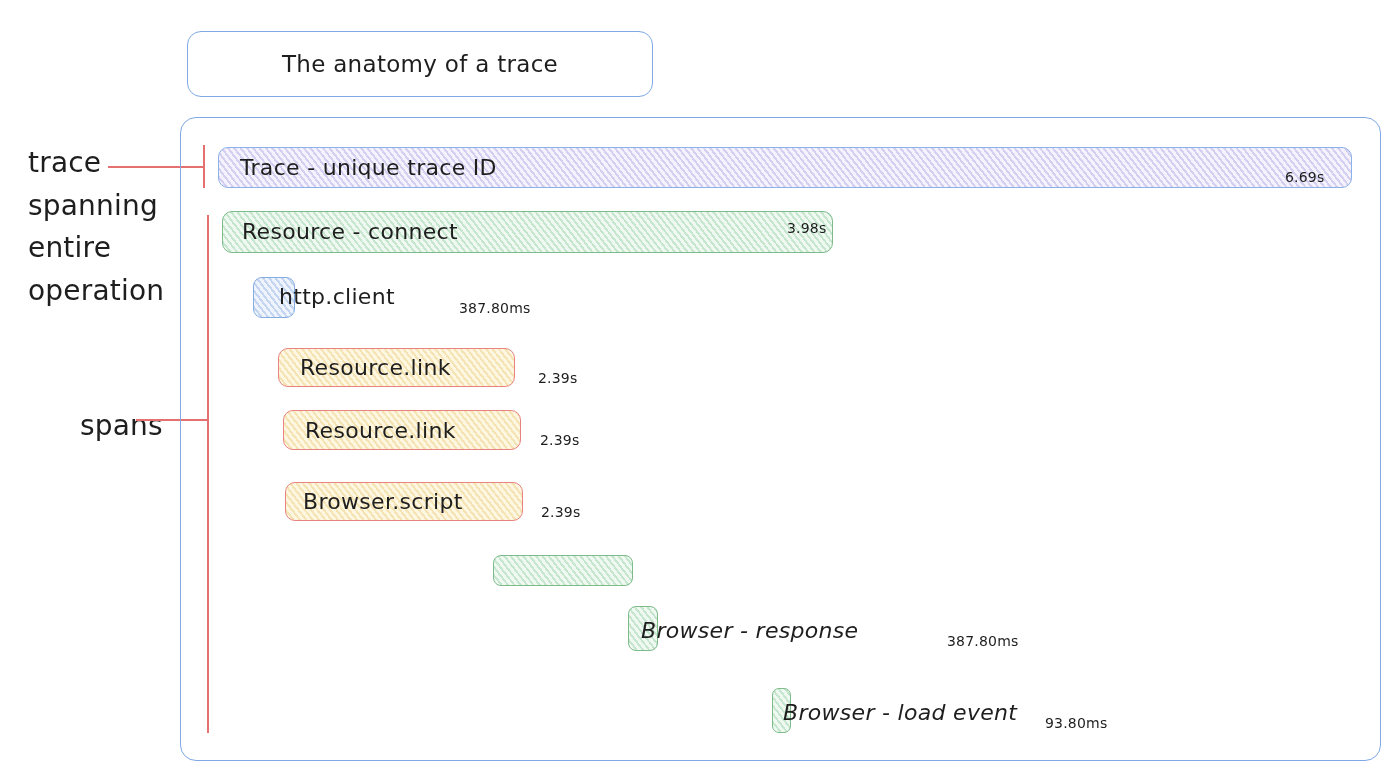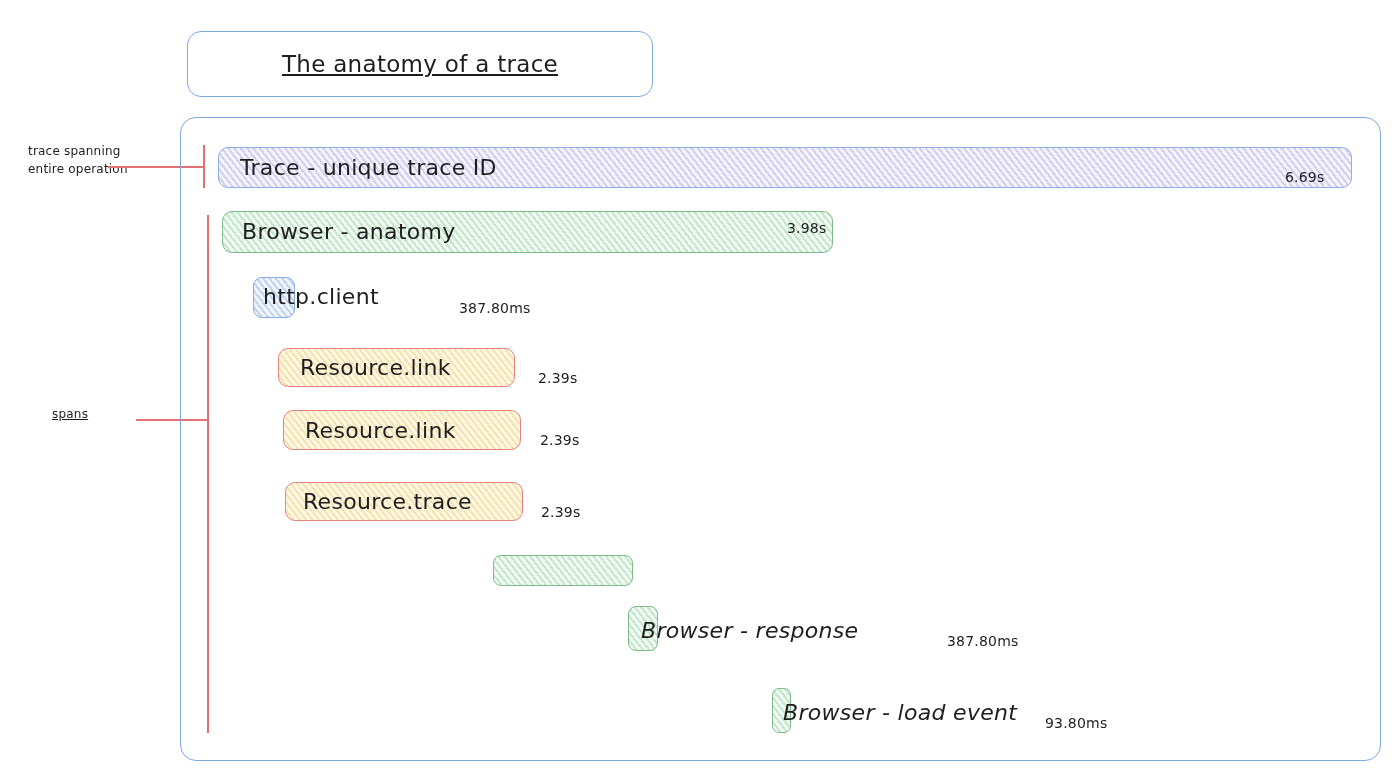--- a/index.html
+++ b/index.html
@@ -7,38 +7,38 @@
     position:relative; width:1400px; height:783px; overflow:hidden;
     background:#ffffff; color:#1e1e1e;
     font-family:"DejaVu Sans", "Liberation Sans", sans-serif;
   }
 
   
   .title-box {
     position:absolute; left:187px; top:31px; width:464px; height:64px;
     border:1.6px solid #7fa8e4; border-radius:14px;
     display:flex; align-items:center; justify-content:center;
-    font-size:23px; letter-spacing:0.3px;text-decoration:underline;
+    font-size:23px; letter-spacing:0.3px;
   }
   .main-box {
     position:absolute; left:180px; top:117px; width:1199px; height:642px;
     border:1.6px solid #7fa8e4; border-radius:16px;
   }
 
   
   .red-line { position:absolute; background:#e57070; }
   .vline-spans  { left:207px; top:215px; width:1.8px; height:518px; }
   .tick-trace   { left:203px; top:145px; width:1.8px; height:43px; }
   .hline-trace  { left:108px; top:166px; width:97px;  height:1.8px; }
   .hline-spans  { left:136px; top:419px; width:72px;  height:1.8px; }
 
   
-  .ann { position:absolute; font-size:12px; line-height:1.52; letter-spacing:0.2px; }
+  .ann { position:absolute; font-size:28px; line-height:1.52; letter-spacing:0.2px; }
   .ann-trace { left:28px; top:142px; width:120px; }
-  .ann-spans { left:52px; top:405px;text-decoration:underline; }
+  .ann-spans { left:80px; top:405px; }
 
   
   .bar { position:absolute; border-radius:10px; box-sizing:border-box; }
   .bar.purple {
     border:1.5px solid #8cb0e8; background-color:#f4f2fc;
     background-image:repeating-linear-gradient(52deg,
       rgba(160,148,222,0.38) 0 2px, rgba(160,148,222,0) 2px 5px);
   }
   .bar.green {
     border:1.4px solid #7dbb8b; background-color:#eff9f1;
@@ -68,21 +68,21 @@
   .lbl-trace   { left:240px; top:155px; }
   .val-trace   { left:1285px; top:160px; }
 
   
   .bar-connect { left:222px; top:211px; width:611px; height:42px; }
   .lbl-connect { left:242px; top:219px; }
   .val-connect { left:787px; top:211px; }
 
   
   .bar-http    { left:253px; top:277px; width:42px;  height:41px; border-radius:9px; }
-  .lbl-http    { left:263px; top:284px; }
+  .lbl-http    { left:279px; top:284px; }
   .val-http    { left:459px; top:291px; }
 
   
   .bar-res1 { left:278px; top:348px; width:237px; height:39px; }
   .lbl-res1 { left:300px; top:355px; }
   .val-res1 { left:538px; top:361px; }
 
   .bar-res2 { left:283px; top:410px; width:238px; height:40px; }
   .lbl-res2 { left:305px; top:418px; }
   .val-res2 { left:540px; top:423px; }
@@ -122,37 +122,37 @@
   <div class="red-line hline-spans"></div>
   <div class="red-line vline-spans"></div>
 
   <div class="main-box"></div>
 
   <div class="bar purple bar-trace"></div>
   <div class="bar-label-in lbl-trace">Trace - unique trace ID</div>
   <div class="value val-trace">6.69s</div>
 
   <div class="bar green bar-connect"></div>
-  <div class="bar-label-in lbl-connect">Browser - anatomy</div>
+  <div class="bar-label-in lbl-connect">Resource - connect</div>
   <div class="value val-connect">3.98s</div>
 
   <div class="bar blue bar-http"></div>
   <div class="bar-label-in lbl-http">http.client</div>
   <div class="value val-http">387.80ms</div>
 
   <div class="bar yellow bar-res1"></div>
   <div class="bar-label-in lbl-res1">Resource.link</div>
   <div class="value val-res1">2.39s</div>
 
   <div class="bar yellow bar-res2"></div>
   <div class="bar-label-in lbl-res2">Resource.link</div>
   <div class="value val-res2">2.39s</div>
 
   <div class="bar yellow bar-res3"></div>
-  <div class="bar-label-in lbl-res3">Resource.trace</div>
+  <div class="bar-label-in lbl-res3">Browser.script</div>
   <div class="value val-res3">2.39s</div>
 
   <div class="bar green bar-req"></div>
 
   <div class="bar green bar-resp"></div>
   <div class="bar-label-in lbl-resp">Browser - response</div>
   <div class="value val-resp">387.80ms</div>
 
   <div class="bar green bar-load"></div>
   <div class="bar-label-in lbl-load">Browser - load event</div>

